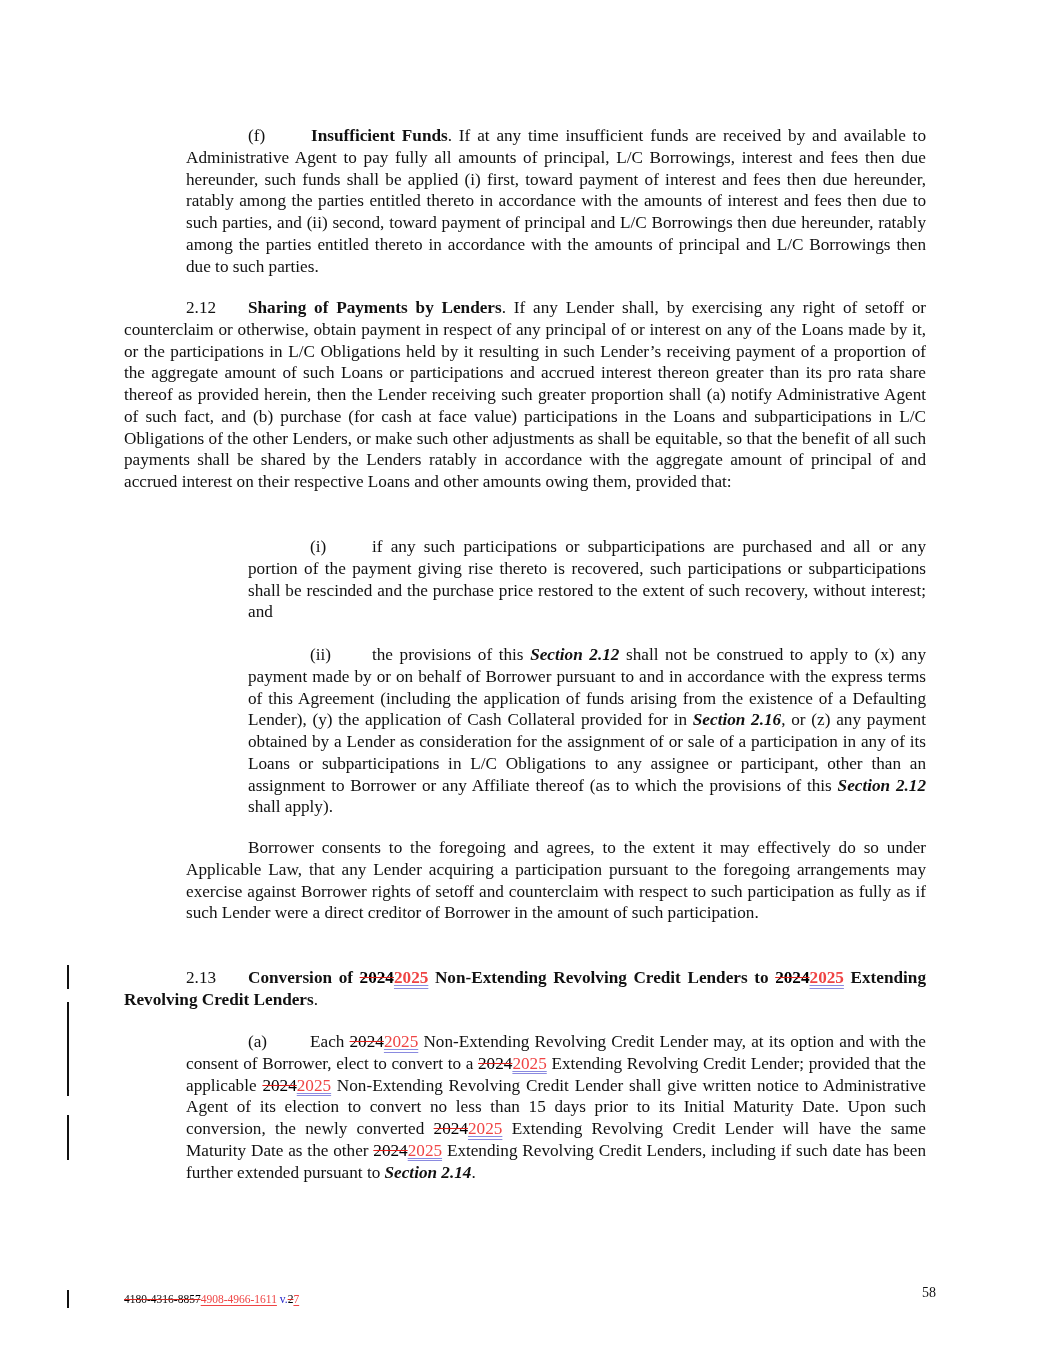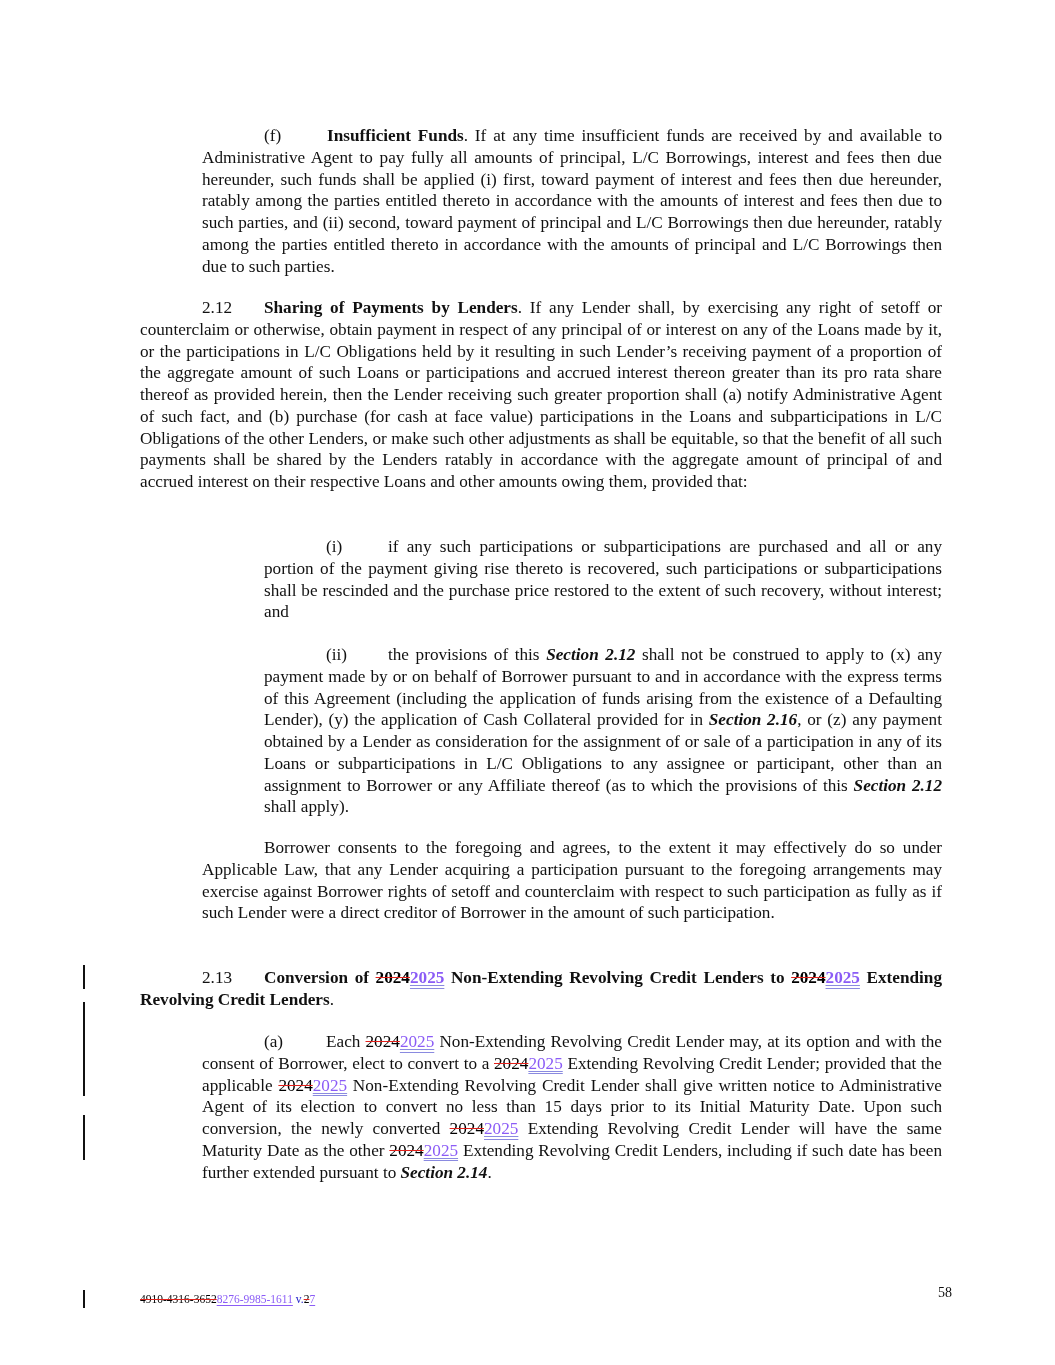--- a/index.html
+++ b/index.html
@@ -1,24 +1,24 @@
 <!DOCTYPE html>
 <html><head>
 <meta charset="utf-8">
 <style>
   html, body { margin: 0; padding: 0; background: #ffffff; }
   body { width: 1055px; height: 1365px; position: relative; overflow: hidden;
          font-family: "Liberation Serif", "DejaVu Serif", serif; color: #111; }
-  .page { position: absolute; left: 16px; top: 0; width: 1017px; height: 1365px; }
+  .page { position: absolute; left: 0; top: 0; width: 1017px; height: 1365px; }
   .p { position: absolute; font-size: 17.2px; line-height: 21.75px; text-align: justify; margin: 0; }
   .b { font-weight: bold; }
   .bi { font-weight: bold; font-style: italic; }
   .i { }
   .del { color: #000000; text-decoration: line-through; text-decoration-color: #e3211b; }
-  .ins { color: #8b5cf6; text-decoration: underline double; text-decoration-color: #8a8ae0; text-underline-offset: 2px; }
+  .ins { color: #ef4444; text-decoration: underline double; text-decoration-color: #8a8ae0; text-underline-offset: 2px; }
   .num { display: inline-block; }
   .bar { position: absolute; left: 67px; width: 2px; background: #111; }
   .footer-id { position: absolute; left: 124px; top: 1292px; font-size: 11.5px; line-height: 14px; }
   .footer-id .ins { text-decoration: underline; }
   .page-no { position: absolute; left: 922px; top: 1285px; font-size: 14px; }
 </style>
 </head>
 <body>
 
 <div class="page">
@@ -35,16 +35,16 @@
 
   <p class="p b" style="left:124px; top:967px; width:802px; text-indent:62px;"><span class="num" style="width:62px; text-indent:0; font-weight:normal;">2.13</span><span>Conversion of </span><span class="del">2024</span><span class="ins">2025</span><span> Non-Extending Revolving Credit Lenders to </span><span class="del">2024</span><span class="ins">2025</span> <span>Extending Revolving Credit Lenders</span><span style="font-weight:normal;">.</span></p>
 
   <p class="p" style="left:186px; top:1031px; width:740px; text-indent:62px;"><span class="num" style="width:62px; text-indent:0;">(a)</span><span>Each </span><span class="del">2024</span><span class="ins">2025</span><span> Non-Extending Revolving Credit Lender may, at its option and with the consent of Borrower, elect to convert to a </span><span class="del">2024</span><span class="ins">2025</span><span> Extending Revolving Credit Lender; </span><span class="i">provided that</span><span> the applicable </span><span class="del">2024</span><span class="ins">2025</span><span> Non-Extending Revolving Credit Lender shall give written notice to Administrative Agent of its election to convert no less than 15 days prior to its Initial Maturity Date. Upon such conversion, the newly converted </span><span class="del">2024</span><span class="ins">2025</span><span> Extending Revolving Credit Lender will have the same Maturity Date as the other </span><span class="del">2024</span><span class="ins">2025</span><span> Extending Revolving Credit Lenders, including if such date has been further extended pursuant to </span><span class="bi">Section 2.14</span><span>.</span></p>
 
   <div class="bar" style="top:965px; height:24px;"></div>
   <div class="bar" style="top:1002px; height:94px;"></div>
   <div class="bar" style="top:1115px; height:45px;"></div>
   <div class="bar" style="top:1290px; height:18px;"></div>
 
-  <div class="footer-id"><span class="del">4910-4316-3652</span><span class="ins">8276-9985-1611</span><span style="color:#2323c8;"> v.</span><span class="del">2</span><span class="ins">7</span></div>
+  <div class="footer-id"><span class="del">4180-4316-8857</span><span class="ins">4908-4966-1611</span><span style="color:#2323c8;"> v.</span><span class="del">2</span><span class="ins">7</span></div>
 
   <div class="page-no">58</div>
 </div>
 
 </body></html>

